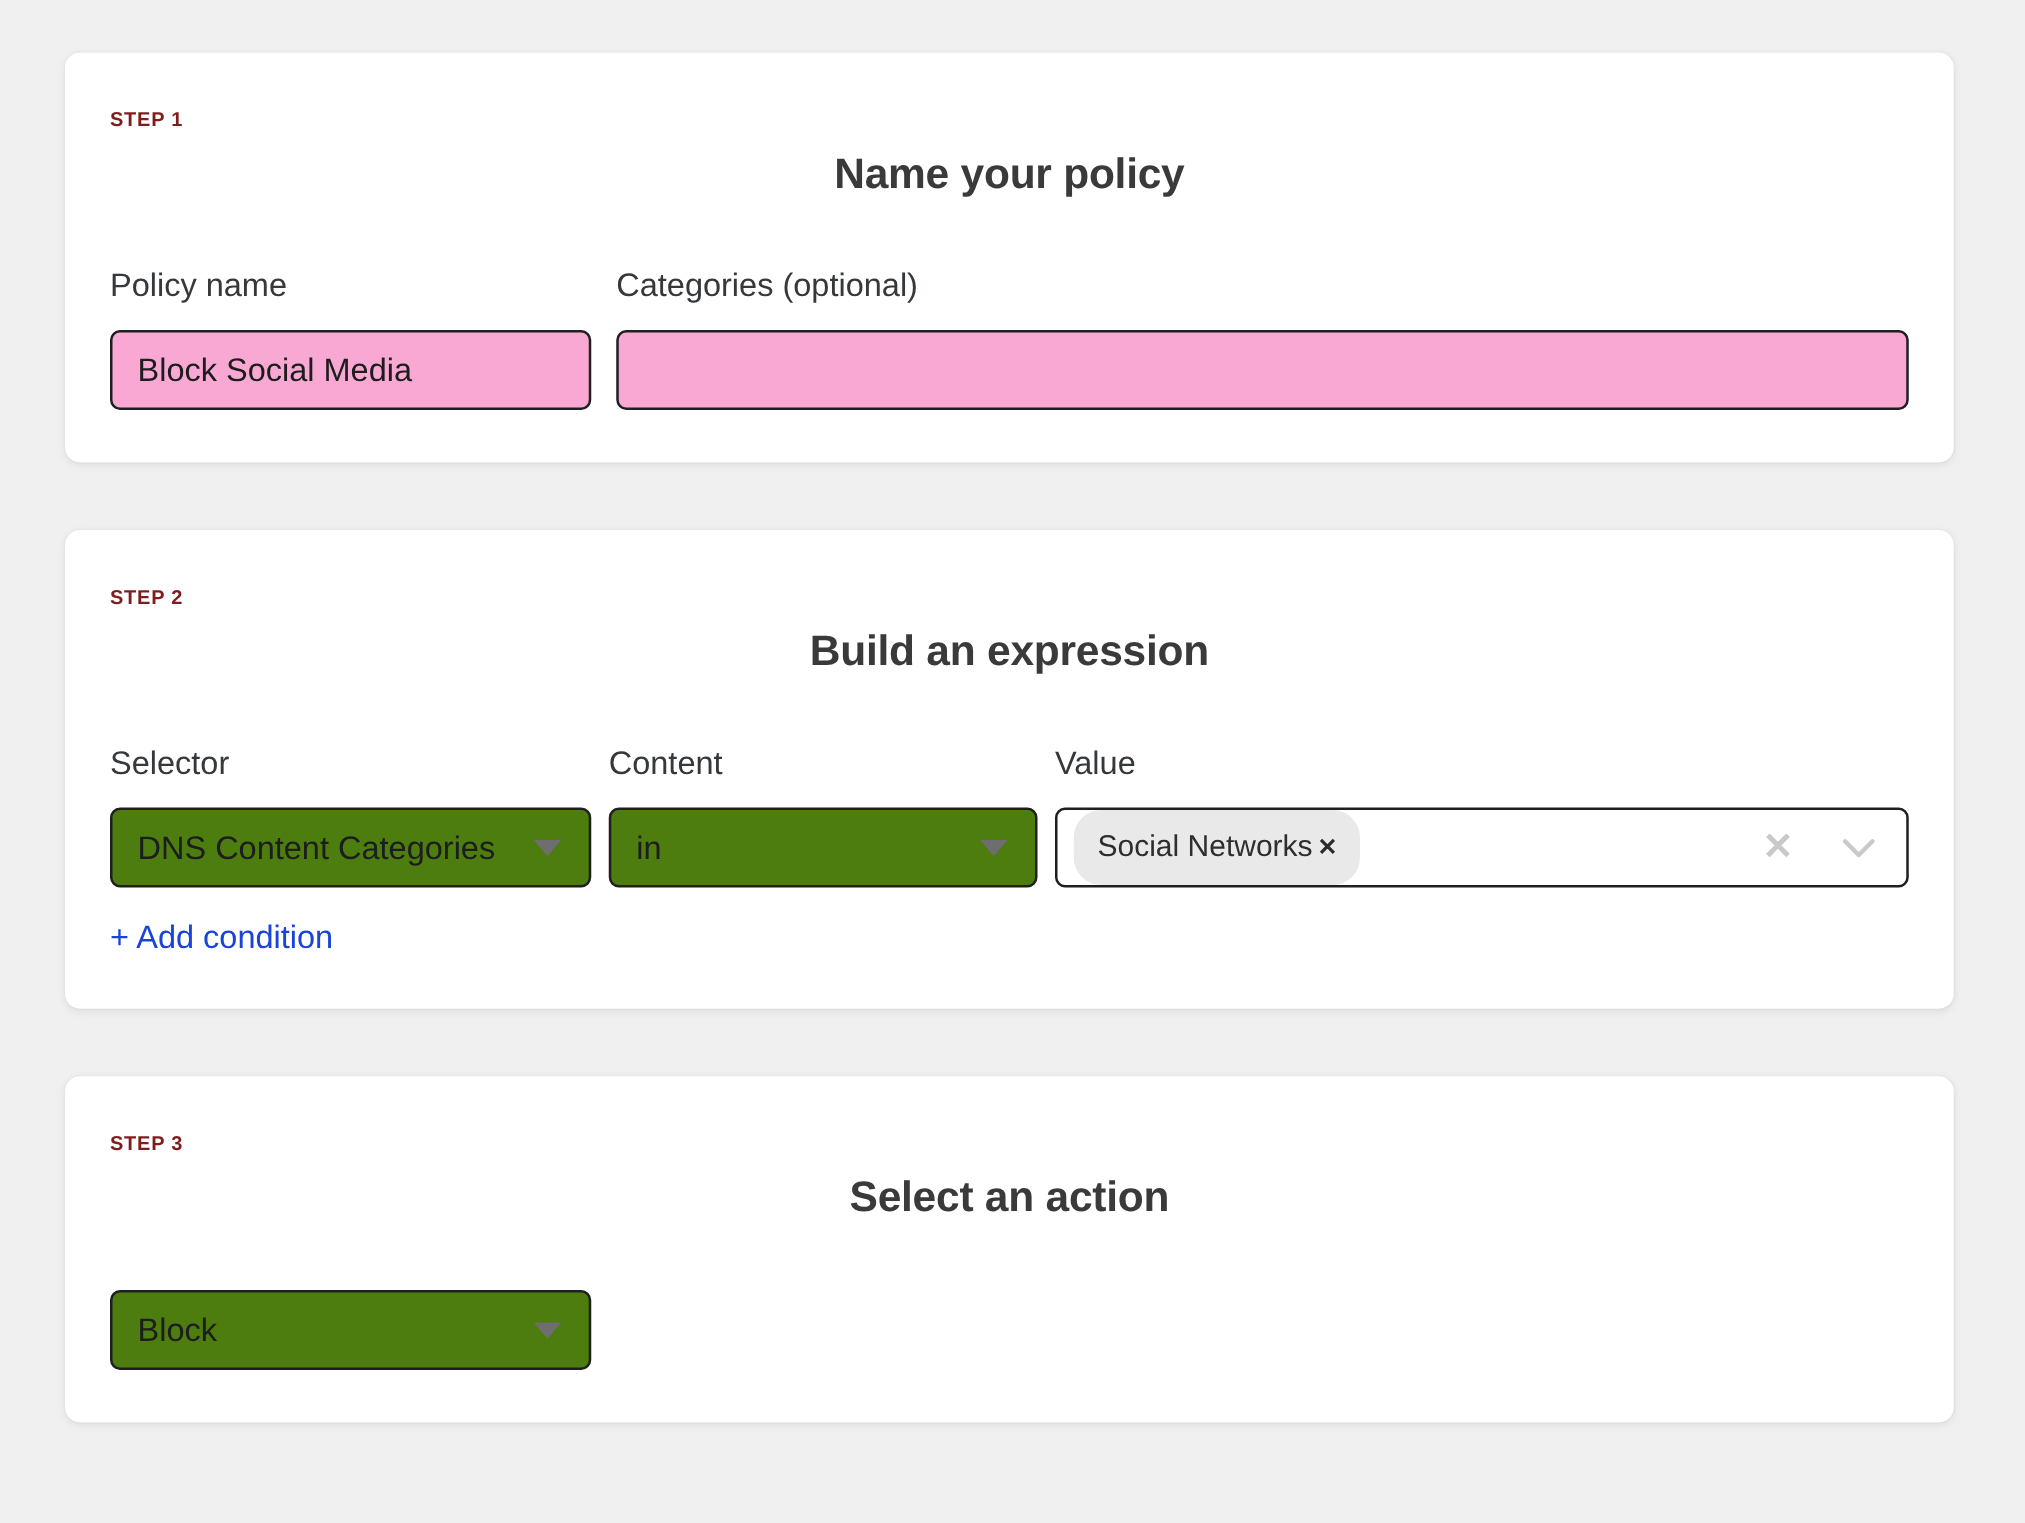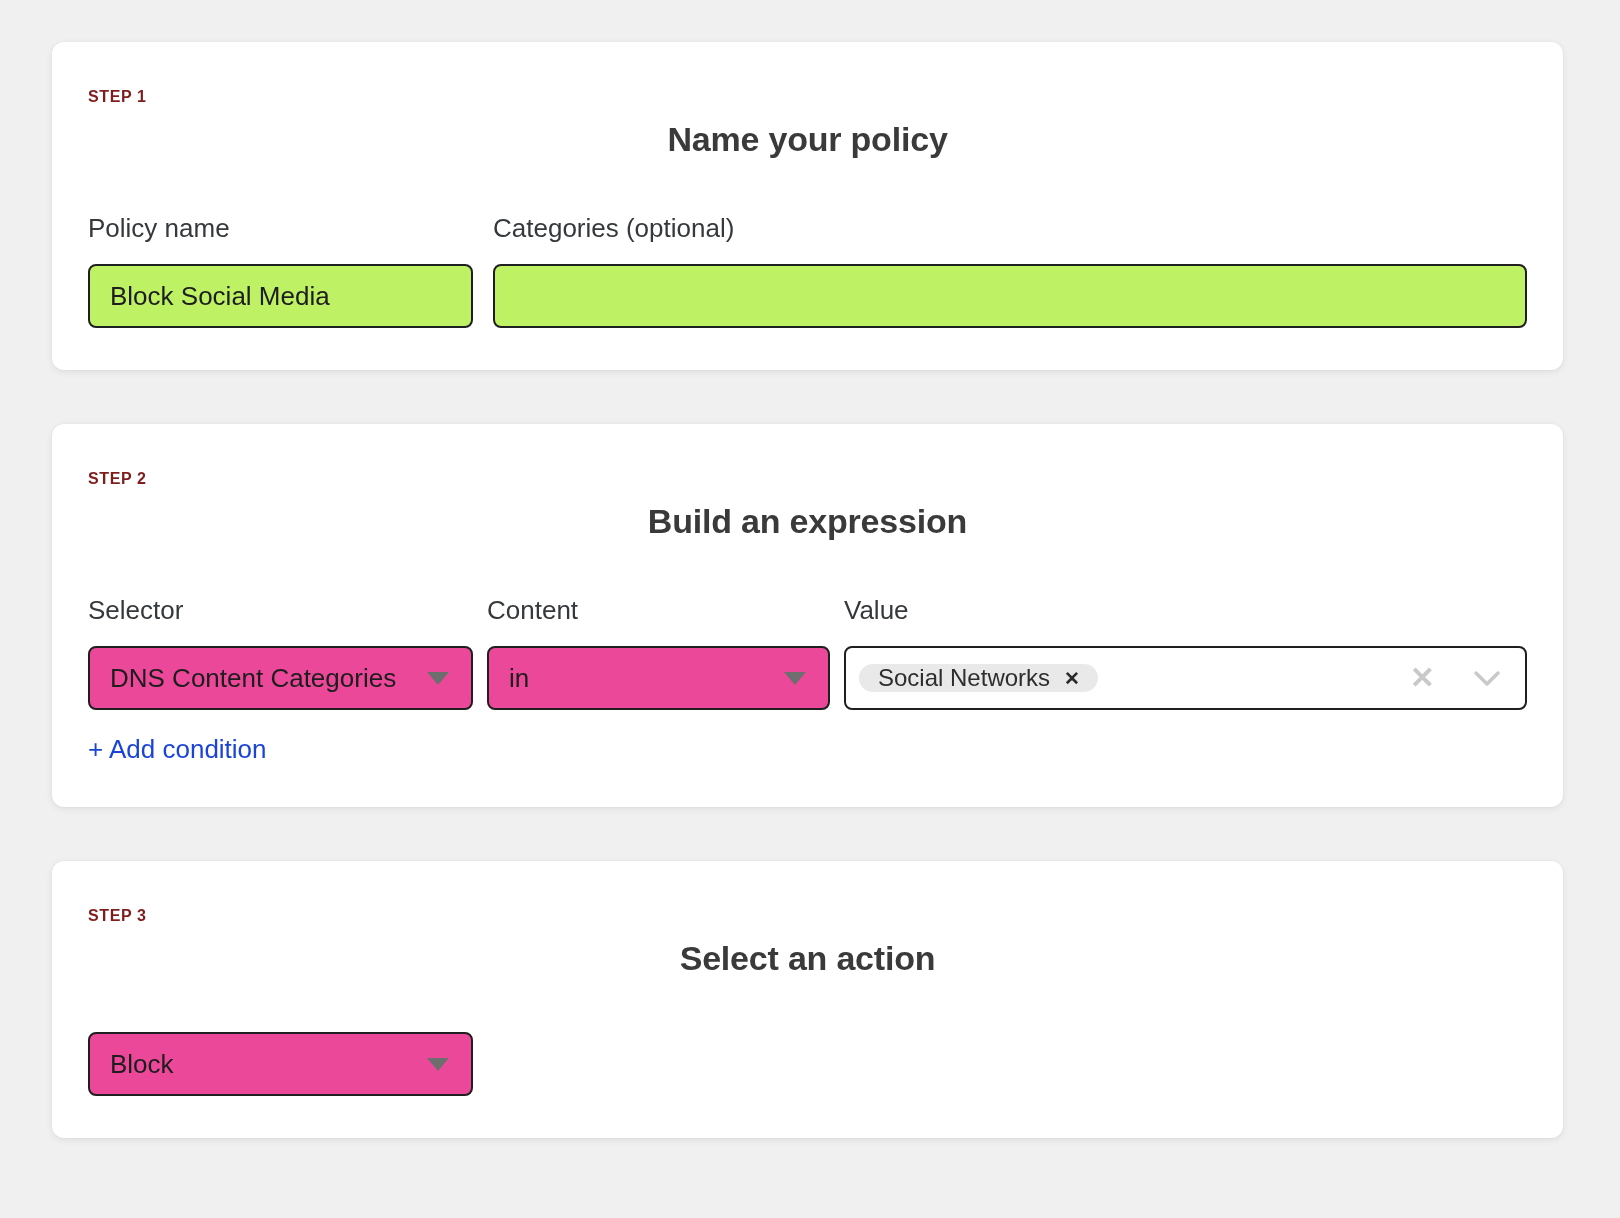--- a/index.html
+++ b/index.html
@@ -50,33 +50,33 @@
     display: block;
     font-size: 26px;
     color: #35393b;
     margin-bottom: 20px;
   }
   .text-input {
     width: 100%;
     height: 64px;
     border: 2px solid #1f1f1f;
     border-radius: 8px;
-    background: #bef264;
+    background: #f9a8d4;
     padding: 12px 20px;
     font-family: "Liberation Sans", sans-serif;
     font-size: 26px;
     color: #1d1d1d;
     outline: none;
   }
   .select {
     width: 100%;
     height: 64px;
     border: 2px solid #1f1f1f;
     border-radius: 8px;
-    background: #ec4899;
+    background: #4d7c0f;
     display: flex;
     align-items: center;
     justify-content: space-between;
     padding: 0 22px 0 20px;
     font-size: 26px;
     color: #1d1d1d;
     cursor: pointer;
   }
   .caret-down {
     width: 0;
@@ -94,22 +94,22 @@
     border-radius: 8px;
     background: #fff;
     display: flex;
     align-items: center;
     padding: 0 24px 0 13px;
     cursor: pointer;
   }
   .tag-pill {
     display: inline-flex;
     align-items: center;
-    gap: 14px;
-    height: 28px;
+    gap: 4px;
+    height: 60px;
     padding: 0 18px 0 19px;
     background: #e9e9e9;
     border-radius: 22px;
     font-size: 24px;
     color: #2e2e2e;
     white-space: nowrap;
     justify-content: flex-end;
   }
   .tag-remove {
     font-size: 19px;

